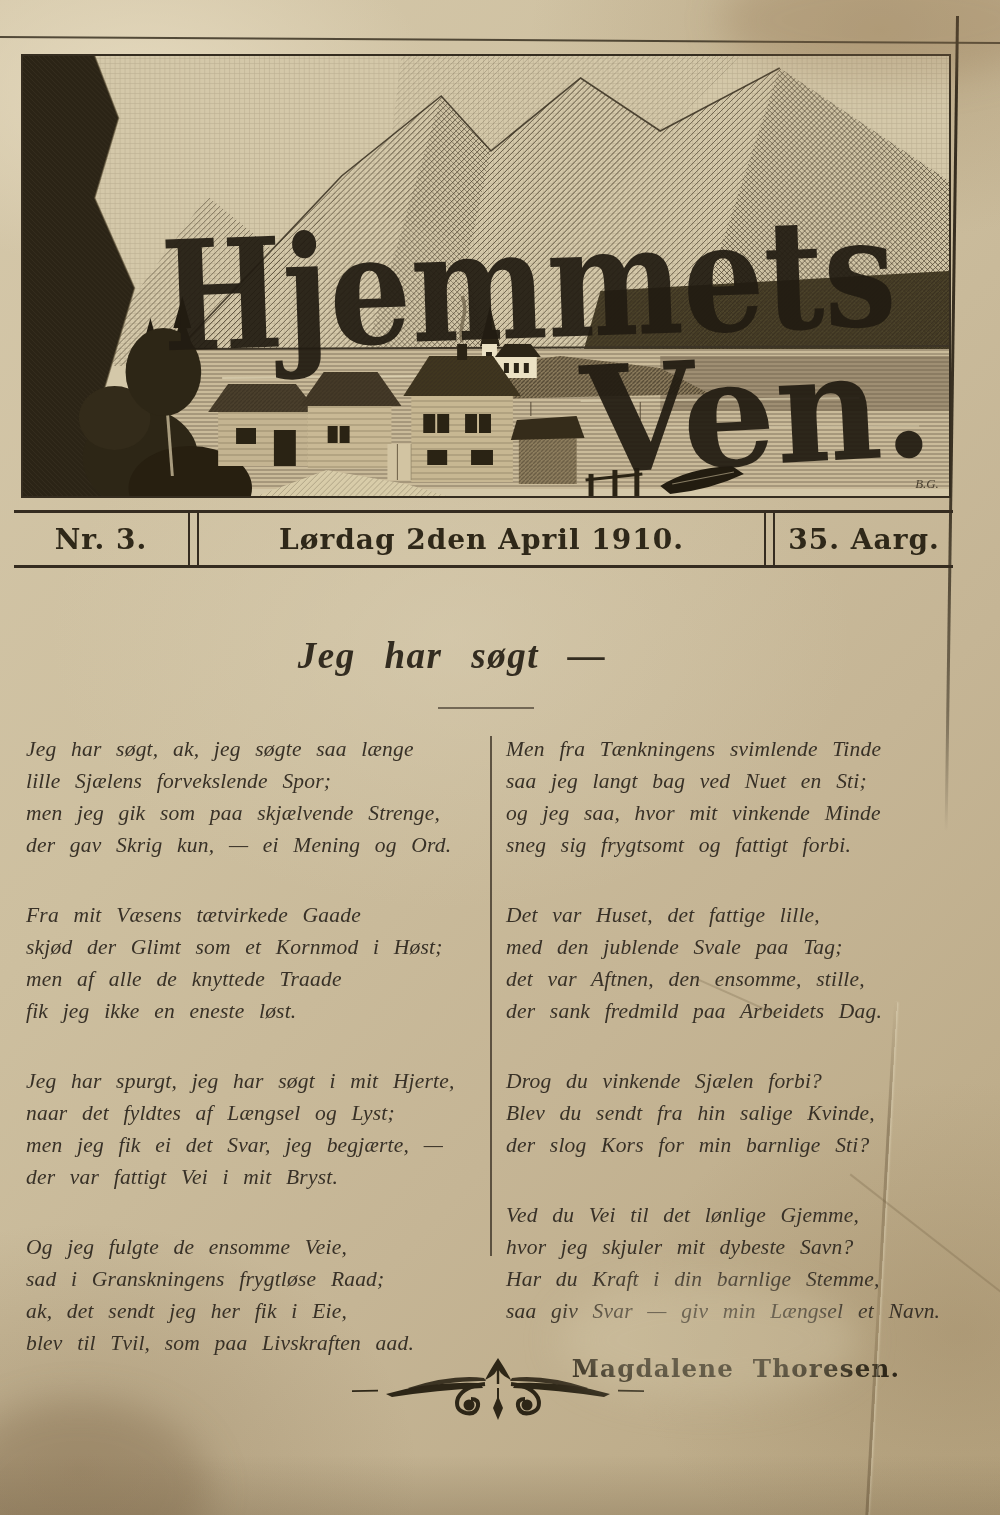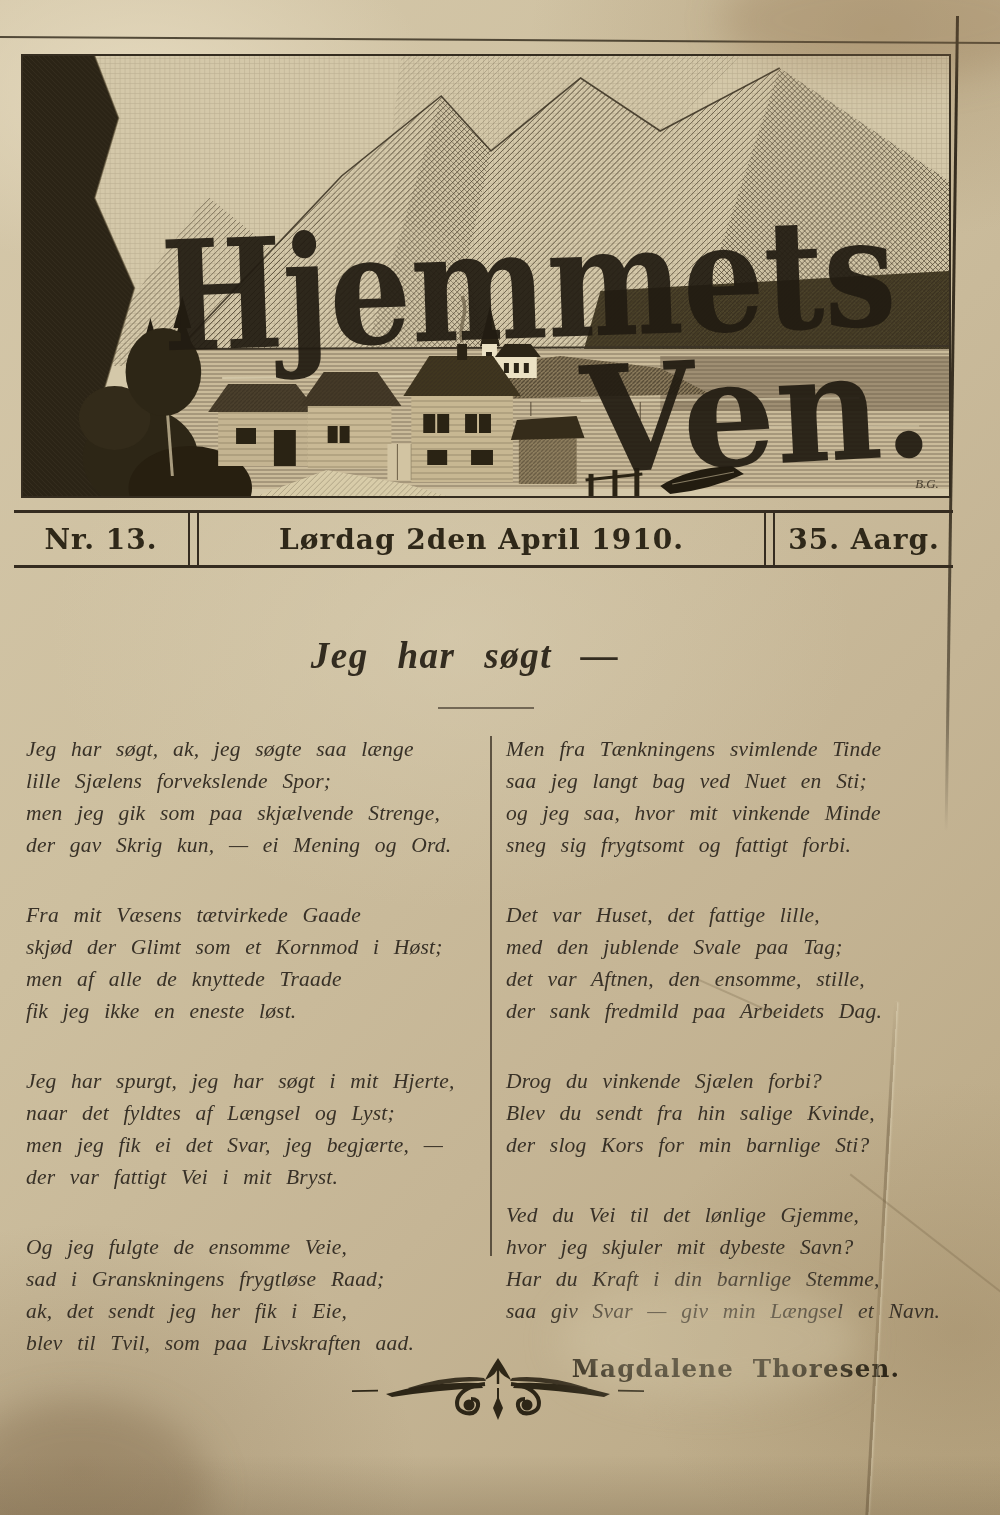--- a/index.html
+++ b/index.html
@@ -26,21 +26,21 @@
   
   .issue-bar{position:absolute;left:14px;top:510px;width:939px;height:58px;box-sizing:border-box;
     border-top:3px solid #352c20;border-bottom:3px solid #352c20;display:flex;align-items:stretch;}
   .bar-cell{display:flex;align-items:center;justify-content:center;
     font-family:"DejaVu Serif", serif;font-weight:bold;font-size:28px;color:#2f2819;letter-spacing:1px;}
   .cell-left{width:174px;}
   .cell-mid{flex:1;}
   .cell-right{width:178px;}
   .bar-divider{width:7px;border-left:2.5px solid #352c20;border-right:2.5px solid #352c20;}
   
-  .poem-title{position:absolute;left:25px;top:634px;width:880px;text-align:center;
+  .poem-title{position:absolute;left:12px;top:634px;width:880px;text-align:center;
     font-style:italic;font-weight:bold;font-size:37px;color:#332c20;letter-spacing:1.5px;word-spacing:18px;}
   .title-rule{position:absolute;left:438px;top:707px;width:96px;height:2px;background:#4c4233;opacity:.7;}
   .col{position:absolute;top:733px;font-style:italic;font-size:21.5px;line-height:32px;
     color:#383127;word-spacing:.42em;letter-spacing:.2px;}
   .col-left{left:26px;width:456px;}
   .col-right{left:506px;width:460px;}
   .stanza{margin:0 0 38px 0;}
   .line{white-space:nowrap;}
   .col-divider{position:absolute;left:490px;top:736px;width:1.6px;height:520px;background:#4a4031;opacity:.85;}
   .poem-author{font-style:normal;font-family:"DejaVu Serif", serif;font-weight:bold;font-size:24.5px;
@@ -212,21 +212,21 @@
       <path d="M640,430 Q668,412 712,410 L724,418 Q690,434 650,438 Z" fill="#221c10"></path>
       <line x1="652" y1="428" x2="714" y2="416" stroke="#c9bb9a" stroke-width="1.2" opacity="0.6"></line>
 
       <text x="138" y="282" font-family="DejaVu Serif, serif" font-weight="bold" font-size="152" textLength="738" lengthAdjust="spacingAndGlyphs" fill="#221c12" opacity="0.93" transform="rotate(-2 500 210)">Hjemmets</text>
       <text x="562" y="408" font-family="DejaVu Serif, serif" font-weight="bold" font-size="148" textLength="352" lengthAdjust="spacingAndGlyphs" fill="#221c12" opacity="0.93" transform="rotate(-3 740 370)">Ven.</text>
       <text x="896" y="432" font-family="Liberation Serif, serif" font-style="italic" font-size="13" fill="#4a4030">B.G.</text>
     </svg>
   </div>
 
   <div class="issue-bar">
-    <div class="bar-cell cell-left">Nr. 13.</div>
+    <div class="bar-cell cell-left">Nr. 3.</div>
     <div class="bar-divider"></div>
     <div class="bar-cell cell-mid">Lørdag 2den April 1910.</div>
     <div class="bar-divider"></div>
     <div class="bar-cell cell-right">35. Aarg.</div>
   </div>
 
   <div class="poem-title ink">Jeg har søgt —</div>
   <div class="title-rule"></div>
 
   <div class="col col-left">

